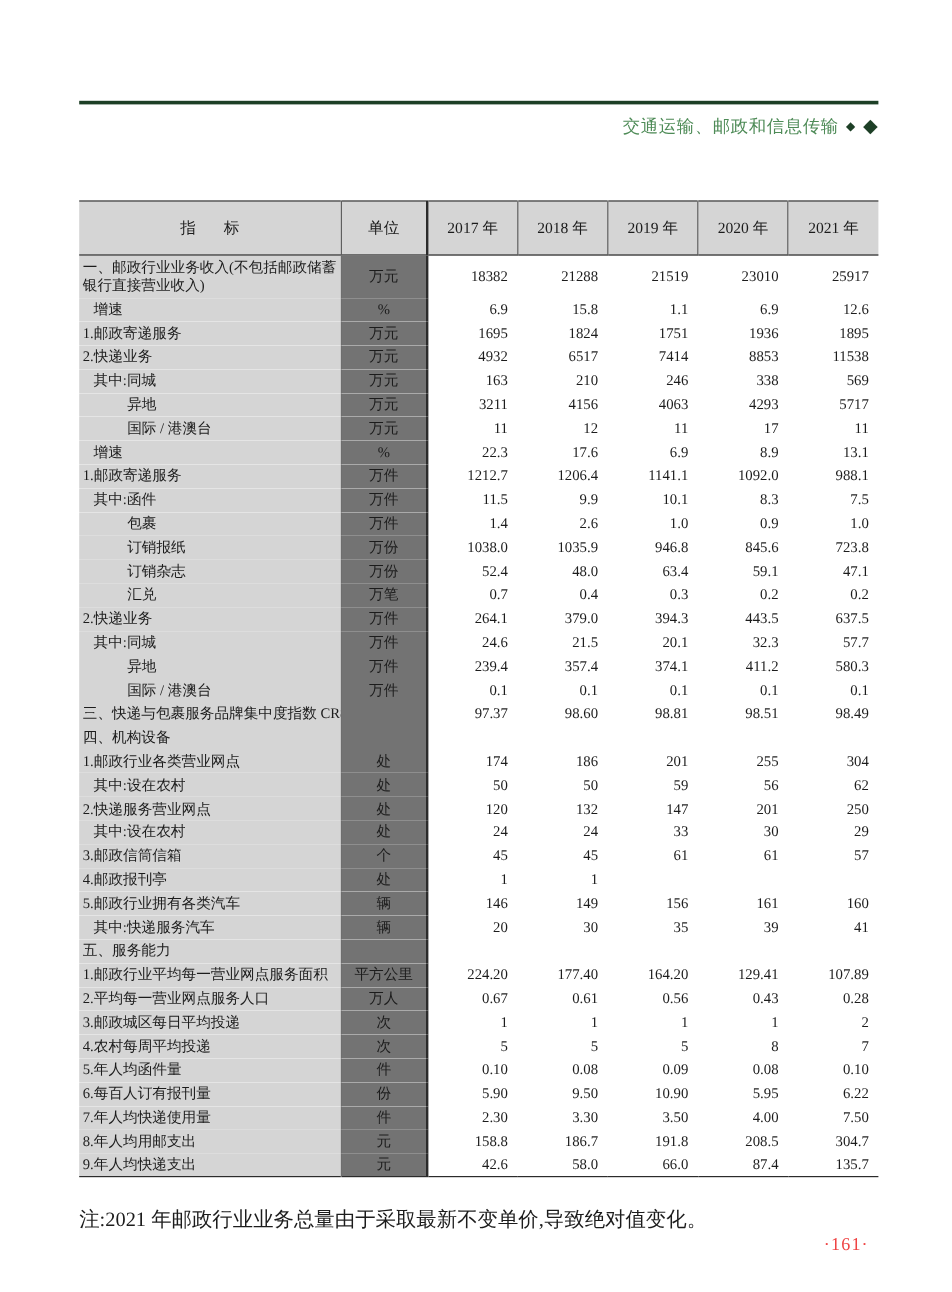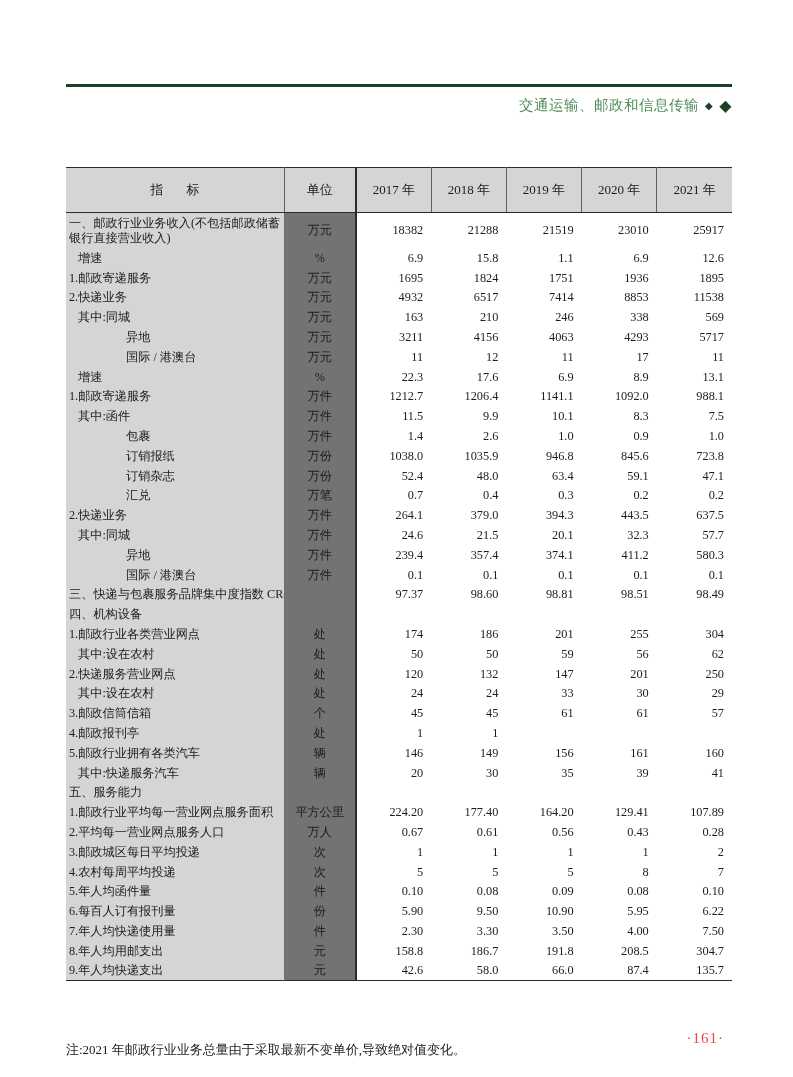--- a/index.html
+++ b/index.html
@@ -59,31 +59,31 @@
     height:19.8px; vertical-align:middle;
     white-space:nowrap; overflow:hidden;
   }
   tbody tr.tall td { height:36px; }
   tbody td.ind {
     background:#d5d5d5; border-right:1px solid #6e6e6e;
     padding-left:3px; font-size:12.2px;
   }
   tbody tr.tall td.ind { white-space:normal; line-height:1.25; padding-top:1px; }
   tbody td.ind.lvl1 { padding-left:12px; }
-  tbody td.ind.lvl2 { padding-left:60px; }
+  tbody td.ind.lvl2 { padding-left:40px; }
   tbody td.unit {
     background:#737373; text-align:center;
     border-right:2px solid #2b2b2b; font-size:12.2px;
   }
   tbody td.val { text-align:right; padding-right:8px; }
 
   
   .footnote {
-    position:absolute; top:1041px; left:66px; width:666px;
-    font-size:13px; color:#1c1c1c;
+    position:absolute; top:1005px; left:66px; width:666px;
+    font-size:17px; color:#1c1c1c;
   }
   .page-number {
     position:absolute; top:1030px; left:66px; width:666px;
     text-align:right; font-size:15px; letter-spacing:1px; color:#ef4444;
     padding-right:8px;
   }
 </style>
 </head>
 <body>
 

